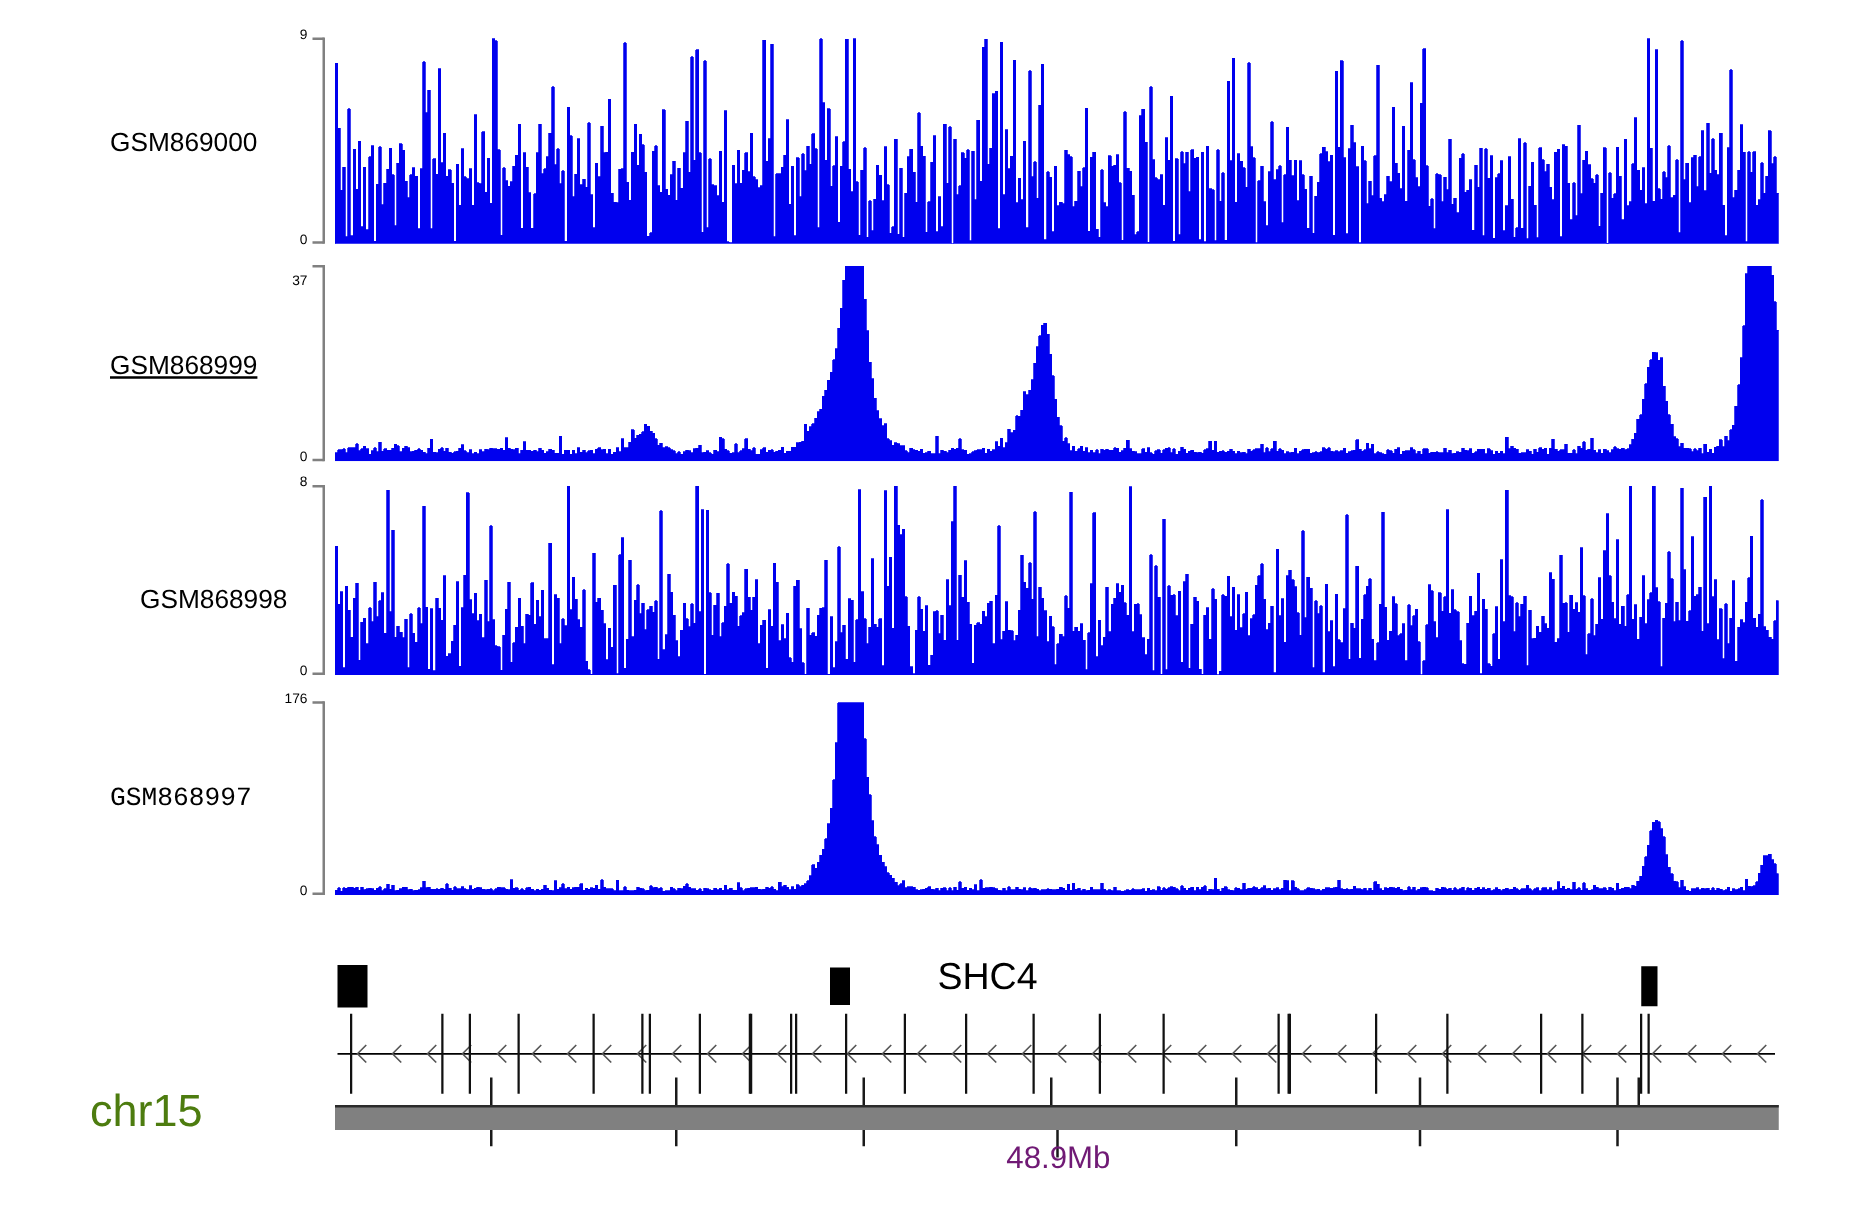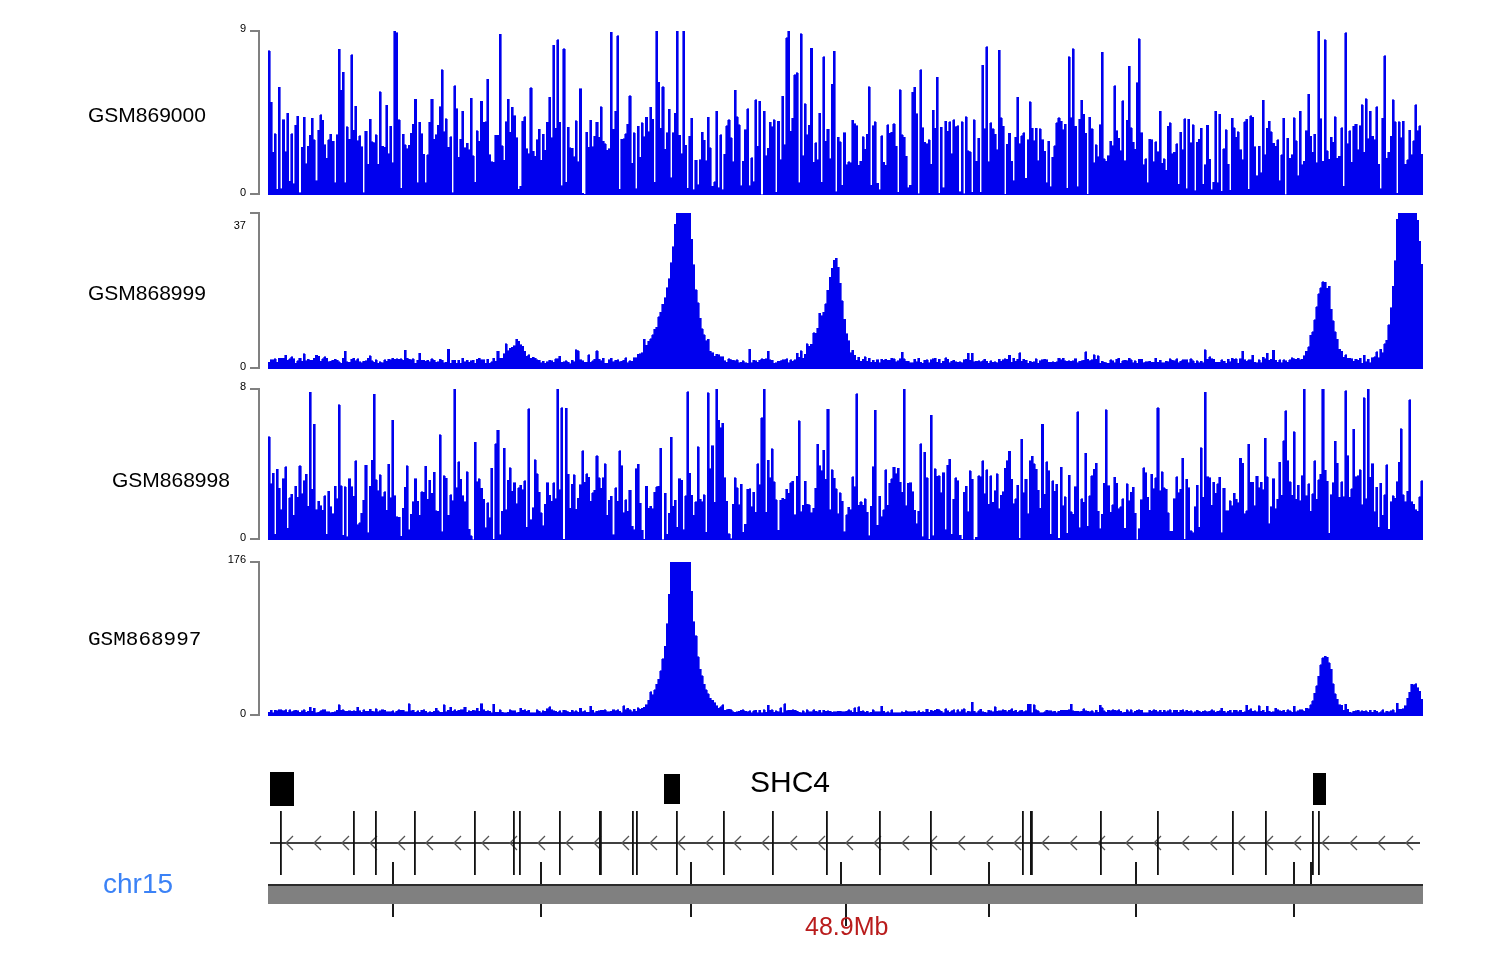--- a/index.html
+++ b/index.html
@@ -82,24 +82,23 @@
     position: absolute;
     left: 0;
     top: 862px;
     width: 1500px;
     height: 110px;
   }
   #chrom-label {
     position: absolute;
     left: 72px;
     top: 868px;
-    font-size: 28px;
-    color: #3b82f6;
-    white-space: nowrap;
-    margin-left: 31px;
+    font-size: 36px;
+    color: #4d7c0f;
+    white-space: nowrap;
   }
   #ideogram-bar {
     position: absolute;
     left: 268px;
     top: 22px;
     width: 1155px;
     height: 20px;
     background: #808080;
     border-top: 2px solid #2b2b2b;
     box-sizing: border-box;
@@ -110,21 +109,21 @@
     background: #1a1a1a;
   }
   .ruler-tick-bot {
     position: absolute;
     width: 2px;
     background: #1a1a1a;
   }
   #coord-label {
     position: absolute;
     font-size: 25px;
-    color: #b91c1c;
+    color: #701a75;
     white-space: nowrap;
   }
 </style>
 </head>
 <body>
 
 <div id="browser">
 
   <div id="tracks-container">
       <div class="track" style="top: 30px; height: 165px;">
@@ -134,21 +133,21 @@
         <div class="axis-tick" style="left: 250px; top: 163px;"></div>
         <div class="axis-max" style="left: 198px; width: 48px; top: -8px;">9</div>
         <div class="axis-min" style="left: 198px; width: 48px; top: 156px;">0</div>
         <div class="plot-area" style="left: 268px; top: 0px; width: 1155px; height: 165px;">
           <svg width="1155" height="165" shape-rendering="crispEdges">
             <path d="M 0 165 L 0.00 20.58 L 2.06 20.58 L 2.06 72.40 L 4.13 72.40 L 4.13 122.17 L 6.19 122.17 L 6.19 103.90 L 8.25 103.90 L 8.25 159.26 L 10.31 159.26 L 10.31 57.13 L 12.38 57.13 L 12.38 158.73 L 14.44 158.73 L 14.44 89.59 L 16.50 89.59 L 16.50 121.57 L 18.56 121.57 L 18.56 83.11 L 20.63 83.11 L 20.63 151.32 L 22.69 151.32 L 22.69 103.75 L 24.75 103.75 L 24.75 153.72 L 26.81 153.72 L 26.81 95.38 L 28.88 95.38 L 28.88 86.49 L 30.94 86.49 L 30.94 162.89 L 33.00 162.89 L 33.00 117.37 L 35.06 117.37 L 35.06 87.49 L 37.13 87.49 L 37.13 133.83 L 39.19 133.83 L 39.19 116.47 L 41.25 116.47 L 41.25 105.22 L 43.31 105.22 L 43.31 88.43 L 45.38 88.43 L 45.38 109.76 L 47.44 109.76 L 47.44 150.67 L 49.50 150.67 L 49.50 100.40 L 51.56 100.40 L 51.56 84.99 L 53.63 84.99 L 53.63 90.22 L 55.69 90.22 L 55.69 114.91 L 57.75 114.91 L 57.75 128.08 L 59.81 128.08 L 59.81 109.78 L 61.88 109.78 L 61.88 104.39 L 63.94 104.39 L 63.94 111.18 L 66.00 111.18 L 66.00 152.94 L 68.06 152.94 L 68.06 104.81 L 70.13 104.81 L 70.13 19.46 L 72.19 19.46 L 72.19 60.33 L 74.25 60.33 L 74.25 42.13 L 76.31 42.13 L 76.31 152.86 L 78.38 152.86 L 78.38 96.80 L 80.44 96.80 L 80.44 109.46 L 82.50 109.46 L 82.50 24.90 L 84.56 24.90 L 84.56 100.00 L 86.63 100.00 L 86.63 76.44 L 88.69 76.44 L 88.69 110.83 L 90.75 110.83 L 90.75 105.94 L 92.81 105.94 L 92.81 116.54 L 94.88 116.54 L 94.88 162.99 L 96.94 162.99 L 96.94 101.37 L 99.00 101.37 L 99.00 134.36 L 101.06 134.36 L 101.06 89.19 L 103.13 89.19 L 103.13 111.51 L 105.19 111.51 L 105.19 112.83 L 107.25 112.83 L 107.25 104.83 L 109.31 104.83 L 109.31 134.03 L 111.38 134.03 L 111.38 61.69 L 113.44 61.69 L 113.44 116.05 L 115.50 116.05 L 115.50 117.02 L 117.56 117.02 L 117.56 75.34 L 119.63 75.34 L 119.63 123.77 L 121.69 123.77 L 121.69 96.45 L 123.75 96.45 L 123.75 132.62 L 125.81 132.62 L 125.81 1.00 L 127.88 1.00 L 127.88 2.67 L 129.94 2.67 L 129.94 89.91 L 132.00 89.91 L 132.00 158.04 L 134.06 158.04 L 134.06 104.22 L 136.13 104.22 L 136.13 114.50 L 138.19 114.50 L 138.19 118.87 L 140.25 118.87 L 140.25 115.40 L 142.31 115.40 L 142.31 103.15 L 144.38 103.15 L 144.38 94.17 L 146.44 94.17 L 146.44 69.36 L 148.50 69.36 L 148.50 152.51 L 150.56 152.51 L 150.56 92.02 L 152.63 92.02 L 152.63 103.70 L 154.69 103.70 L 154.69 124.29 L 156.75 124.29 L 156.75 152.55 L 158.81 152.55 L 158.81 124.88 L 160.88 124.88 L 160.88 92.25 L 162.94 92.25 L 162.94 69.45 L 165.00 69.45 L 165.00 109.17 L 167.06 109.17 L 167.06 104.95 L 169.13 104.95 L 169.13 95.40 L 171.19 95.40 L 171.19 76.56 L 173.25 76.56 L 173.25 39.51 L 175.31 39.51 L 175.31 101.73 L 177.38 101.73 L 177.38 88.95 L 179.44 88.95 L 179.44 117.07 L 181.50 117.07 L 181.50 106.50 L 183.56 106.50 L 183.56 162.85 L 185.63 162.85 L 185.63 55.76 L 187.69 55.76 L 187.69 78.79 L 189.75 78.79 L 189.75 127.20 L 191.81 127.20 L 191.81 109.20 L 193.88 109.20 L 193.88 81.10 L 195.94 81.10 L 195.94 117.98 L 198.00 117.98 L 198.00 113.21 L 200.06 113.21 L 200.06 119.68 L 202.13 119.68 L 202.13 68.30 L 204.19 68.30 L 204.19 125.61 L 206.25 125.61 L 206.25 152.24 L 208.31 152.24 L 208.31 100.54 L 210.38 100.54 L 210.38 111.43 L 212.44 111.43 L 212.44 71.02 L 214.50 71.02 L 214.50 92.35 L 216.56 92.35 L 216.56 91.87 L 218.63 91.87 L 218.63 49.47 L 220.69 49.47 L 220.69 124.73 L 222.75 124.73 L 222.75 131.92 L 224.81 131.92 L 224.81 132.10 L 226.88 132.10 L 226.88 105.29 L 228.94 105.29 L 228.94 105.14 L 231.00 105.14 L 231.00 4.30 L 233.06 4.30 L 233.06 115.92 L 235.13 115.92 L 235.13 130.37 L 237.19 130.37 L 237.19 91.80 L 239.25 91.80 L 239.25 69.31 L 241.31 69.31 L 241.31 102.16 L 243.38 102.16 L 243.38 77.43 L 245.44 77.43 L 245.44 85.92 L 247.50 85.92 L 247.50 107.94 L 249.56 107.94 L 249.56 159.10 L 251.63 159.10 L 251.63 156.00 L 253.69 156.00 L 253.69 91.08 L 255.75 91.08 L 255.75 86.77 L 257.81 86.77 L 257.81 118.66 L 259.88 118.66 L 259.88 123.79 L 261.94 123.79 L 261.94 57.60 L 264.00 57.60 L 264.00 121.49 L 266.06 121.49 L 266.06 126.06 L 268.13 126.06 L 268.13 109.73 L 270.19 109.73 L 270.19 99.01 L 272.25 99.01 L 272.25 130.02 L 274.31 130.02 L 274.31 104.49 L 276.38 104.49 L 276.38 120.41 L 278.44 120.41 L 278.44 92.19 L 280.50 92.19 L 280.50 67.14 L 282.56 67.14 L 282.56 107.91 L 284.63 107.91 L 284.63 15.46 L 286.69 15.46 L 286.69 98.19 L 288.75 98.19 L 288.75 9.69 L 290.81 9.69 L 290.81 92.15 L 292.88 92.15 L 292.88 155.99 L 294.94 155.99 L 294.94 18.73 L 297.00 18.73 L 297.00 152.21 L 299.06 152.21 L 299.06 97.07 L 301.13 97.07 L 301.13 117.95 L 303.19 117.95 L 303.19 118.49 L 305.25 118.49 L 305.25 126.67 L 307.31 126.67 L 307.31 90.98 L 309.38 90.98 L 309.38 131.68 L 311.44 131.68 L 311.44 58.56 L 313.50 58.56 L 313.50 163.47 L 315.56 163.47 L 315.56 164.25 L 317.63 164.25 L 317.63 102.02 L 319.69 102.02 L 319.69 117.07 L 321.75 117.07 L 321.75 90.31 L 323.81 90.31 L 323.81 116.75 L 325.88 116.75 L 325.88 106.38 L 327.94 106.38 L 327.94 92.18 L 330.00 92.18 L 330.00 107.42 L 332.06 107.42 L 332.06 76.50 L 334.13 76.50 L 334.13 111.31 L 336.19 111.31 L 336.19 113.93 L 338.25 113.93 L 338.25 120.39 L 340.31 120.39 L 340.31 118.58 L 342.38 118.58 L 342.38 2.17 L 344.44 2.17 L 344.44 99.14 L 346.50 99.14 L 346.50 81.05 L 348.56 81.05 L 348.56 5.51 L 350.63 5.51 L 350.63 159.40 L 352.69 159.40 L 352.69 109.05 L 354.75 109.05 L 354.75 108.84 L 356.81 108.84 L 356.81 103.61 L 358.88 103.61 L 358.88 94.18 L 360.94 94.18 L 360.94 65.95 L 363.00 65.95 L 363.00 133.35 L 365.06 133.35 L 365.06 102.89 L 367.13 102.89 L 367.13 158.70 L 369.19 158.70 L 369.19 96.24 L 371.25 96.24 L 371.25 127.46 L 373.31 127.46 L 373.31 92.88 L 375.38 92.88 L 375.38 106.73 L 377.44 106.73 L 377.44 87.00 L 379.50 87.00 L 379.50 101.56 L 381.56 101.56 L 381.56 77.13 L 383.63 77.13 L 383.63 89.14 L 385.69 89.14 L 385.69 152.26 L 387.75 152.26 L 387.75 1.00 L 389.81 1.00 L 389.81 52.36 L 391.88 52.36 L 391.88 98.37 L 393.94 98.37 L 393.94 56.91 L 396.00 56.91 L 396.00 119.03 L 398.06 119.03 L 398.06 102.61 L 400.13 102.61 L 400.13 79.43 L 402.19 79.43 L 402.19 147.65 L 404.25 147.65 L 404.25 102.96 L 406.31 102.96 L 406.31 83.41 L 408.38 83.41 L 408.38 1.26 L 410.44 1.26 L 410.44 105.47 L 412.50 105.47 L 412.50 123.55 L 414.56 123.55 L 414.56 1.00 L 416.63 1.00 L 416.63 115.41 L 418.69 115.41 L 418.69 158.07 L 420.75 158.07 L 420.75 106.13 L 422.81 106.13 L 422.81 88.31 L 424.88 88.31 L 424.88 159.80 L 426.94 159.80 L 426.94 130.44 L 429.00 130.44 L 429.00 154.51 L 431.06 154.51 L 431.06 129.56 L 433.13 129.56 L 433.13 102.02 L 435.19 102.02 L 435.19 110.33 L 437.25 110.33 L 437.25 130.50 L 439.31 130.50 L 439.31 87.39 L 441.38 87.39 L 441.38 117.60 L 443.44 117.60 L 443.44 156.42 L 445.50 156.42 L 445.50 151.53 L 447.56 151.53 L 447.56 81.43 L 449.63 81.43 L 449.63 157.55 L 451.69 157.55 L 451.69 104.61 L 453.75 104.61 L 453.75 159.96 L 455.81 159.96 L 455.81 124.44 L 457.88 124.44 L 457.88 95.52 L 459.94 95.52 L 459.94 89.52 L 462.00 89.52 L 462.00 107.68 L 464.06 107.68 L 464.06 131.60 L 466.13 131.60 L 466.13 60.09 L 468.19 60.09 L 468.19 86.87 L 470.25 86.87 L 470.25 94.98 L 472.31 94.98 L 472.31 155.86 L 474.38 155.86 L 474.38 131.47 L 476.44 131.47 L 476.44 99.91 L 478.50 99.91 L 478.50 78.59 L 480.56 78.59 L 480.56 155.53 L 482.63 155.53 L 482.63 127.52 L 484.69 127.52 L 484.69 151.57 L 486.75 151.57 L 486.75 69.54 L 488.81 69.54 L 488.81 116.47 L 490.88 116.47 L 490.88 71.28 L 492.94 71.28 L 492.94 164.81 L 495.00 164.81 L 495.00 81.27 L 497.06 81.27 L 497.06 125.92 L 499.13 125.92 L 499.13 118.43 L 501.19 118.43 L 501.19 92.12 L 503.25 92.12 L 503.25 96.77 L 505.31 96.77 L 505.31 89.91 L 507.38 89.91 L 507.38 162.40 L 509.44 162.40 L 509.44 91.13 L 511.50 91.13 L 511.50 129.70 L 513.56 129.70 L 513.56 66.21 L 515.63 66.21 L 515.63 114.99 L 517.69 114.99 L 517.69 7.63 L 519.75 7.63 L 519.75 1.27 L 521.81 1.27 L 521.81 101.46 L 523.88 101.46 L 523.88 88.40 L 525.94 88.40 L 525.94 44.94 L 528.00 44.94 L 528.00 42.89 L 530.06 42.89 L 530.06 152.86 L 532.13 152.86 L 532.13 3.73 L 534.19 3.73 L 534.19 125.84 L 536.25 125.84 L 536.25 73.88 L 538.31 73.88 L 538.31 104.81 L 540.38 104.81 L 540.38 95.16 L 542.44 95.16 L 542.44 18.24 L 544.50 18.24 L 544.50 132.03 L 546.56 132.03 L 546.56 112.50 L 548.63 112.50 L 548.63 129.71 L 550.69 129.71 L 550.69 83.00 L 552.75 83.00 L 552.75 152.26 L 554.81 152.26 L 554.81 26.58 L 556.88 26.58 L 556.88 111.34 L 558.94 111.34 L 558.94 99.41 L 561.00 99.41 L 561.00 128.52 L 563.06 128.52 L 563.06 54.38 L 565.13 54.38 L 565.13 21.43 L 567.19 21.43 L 567.19 161.82 L 569.25 161.82 L 569.25 107.35 L 571.31 107.35 L 571.31 111.68 L 573.38 111.68 L 573.38 155.47 L 575.44 155.47 L 575.44 102.90 L 577.50 102.90 L 577.50 134.76 L 579.56 134.76 L 579.56 131.88 L 581.63 131.88 L 581.63 132.82 L 583.69 132.82 L 583.69 90.05 L 585.75 90.05 L 585.75 93.60 L 587.81 93.60 L 587.81 95.55 L 589.88 95.55 L 589.88 135.21 L 591.94 135.21 L 591.94 131.03 L 594.00 131.03 L 594.00 106.97 L 596.06 106.97 L 596.06 119.25 L 598.13 119.25 L 598.13 104.05 L 600.19 104.05 L 600.19 56.77 L 602.25 56.77 L 602.25 155.06 L 604.31 155.06 L 604.31 95.64 L 606.38 95.64 L 606.38 91.87 L 608.44 91.87 L 608.44 153.40 L 610.50 153.40 L 610.50 159.92 L 612.56 159.92 L 612.56 105.85 L 614.63 105.85 L 614.63 132.20 L 616.69 132.20 L 616.69 135.29 L 618.75 135.29 L 618.75 94.73 L 620.81 94.73 L 620.81 103.13 L 622.88 103.13 L 622.88 102.06 L 624.94 102.06 L 624.94 93.73 L 627.00 93.73 L 627.00 116.15 L 629.06 116.15 L 629.06 162.09 L 631.13 162.09 L 631.13 59.54 L 633.19 59.54 L 633.19 104.72 L 635.25 104.72 L 635.25 107.01 L 637.31 107.01 L 637.31 126.30 L 639.38 126.30 L 639.38 157.95 L 641.44 157.95 L 641.44 155.34 L 643.50 155.34 L 643.50 62.46 L 645.56 62.46 L 645.56 57.49 L 647.63 57.49 L 647.63 83.80 L 649.69 83.80 L 649.69 163.97 L 651.75 163.97 L 651.75 39.58 L 653.81 39.58 L 653.81 97.67 L 655.88 97.67 L 655.88 112.17 L 657.94 112.17 L 657.94 113.91 L 660.00 113.91 L 660.00 109.68 L 662.06 109.68 L 662.06 134.10 L 664.13 134.10 L 664.13 80.28 L 666.19 80.28 L 666.19 98.22 L 668.25 98.22 L 668.25 47.14 L 670.31 47.14 L 670.31 163.17 L 672.38 163.17 L 672.38 97.09 L 674.44 97.09 L 674.44 157.82 L 676.50 157.82 L 676.50 91.44 L 678.56 91.44 L 678.56 101.12 L 680.63 101.12 L 680.63 91.99 L 682.69 91.99 L 682.69 123.56 L 684.75 123.56 L 684.75 89.92 L 686.81 89.92 L 686.81 96.72 L 688.88 96.72 L 688.88 95.88 L 690.94 95.88 L 690.94 161.71 L 693.00 161.71 L 693.00 91.94 L 695.06 91.94 L 695.06 163.59 L 697.13 163.59 L 697.13 86.94 L 699.19 86.94 L 699.19 120.82 L 701.25 120.82 L 701.25 121.80 L 703.31 121.80 L 703.31 162.46 L 705.38 162.46 L 705.38 89.79 L 707.44 89.79 L 707.44 131.09 L 709.50 131.09 L 709.50 108.21 L 711.56 108.21 L 711.56 162.37 L 713.63 162.37 L 713.63 35.08 L 715.69 35.08 L 715.69 98.62 L 717.75 98.62 L 717.75 16.52 L 719.81 16.52 L 719.81 131.87 L 721.88 131.87 L 721.88 92.95 L 723.94 92.95 L 723.94 98.99 L 726.00 98.99 L 726.00 104.27 L 728.06 104.27 L 728.06 119.80 L 730.13 119.80 L 730.13 20.08 L 732.19 20.08 L 732.19 87.58 L 734.25 87.58 L 734.25 96.29 L 736.31 96.29 L 736.31 164.27 L 738.38 164.27 L 738.38 114.45 L 740.44 114.45 L 740.44 103.08 L 742.50 103.08 L 742.50 131.39 L 744.56 131.39 L 744.56 150.66 L 746.63 150.66 L 746.63 107.33 L 748.69 107.33 L 748.69 67.49 L 750.75 67.49 L 750.75 113.64 L 752.81 113.64 L 752.81 105.60 L 754.88 105.60 L 754.88 102.60 L 756.94 102.60 L 756.94 148.13 L 759.00 148.13 L 759.00 109.81 L 761.06 109.81 L 761.06 71.62 L 763.13 71.62 L 763.13 98.01 L 765.19 98.01 L 765.19 110.66 L 767.25 110.66 L 767.25 98.32 L 769.31 98.32 L 769.31 130.60 L 771.38 130.60 L 771.38 98.52 L 773.44 98.52 L 773.44 109.75 L 775.50 109.75 L 775.50 121.29 L 777.56 121.29 L 777.56 152.66 L 779.63 152.66 L 779.63 111.14 L 781.69 111.14 L 781.69 156.57 L 783.75 156.57 L 783.75 127.12 L 785.81 127.12 L 785.81 115.67 L 787.88 115.67 L 787.88 92.92 L 789.94 92.92 L 789.94 87.63 L 792.00 87.63 L 792.00 91.35 L 794.06 91.35 L 794.06 99.55 L 796.13 99.55 L 796.13 94.02 L 798.19 94.02 L 798.19 158.31 L 800.25 158.31 L 800.25 26.91 L 802.31 26.91 L 802.31 87.76 L 804.38 87.76 L 804.38 18.65 L 806.44 18.65 L 806.44 96.00 L 808.50 96.00 L 808.50 156.87 L 810.56 156.87 L 810.56 89.10 L 812.63 89.10 L 812.63 70.21 L 814.69 70.21 L 814.69 84.06 L 816.75 84.06 L 816.75 103.22 L 818.81 103.22 L 818.81 164.10 L 820.88 164.10 L 820.88 87.12 L 822.94 87.12 L 822.94 98.76 L 825.00 98.76 L 825.00 132.95 L 827.06 132.95 L 827.06 114.98 L 829.13 114.98 L 829.13 126.75 L 831.19 126.75 L 831.19 94.62 L 833.25 94.62 L 833.25 22.39 L 835.31 22.39 L 835.31 128.71 L 837.38 128.71 L 837.38 131.46 L 839.44 131.46 L 839.44 125.88 L 841.50 125.88 L 841.50 111.10 L 843.56 111.10 L 843.56 115.59 L 845.63 115.59 L 845.63 55.66 L 847.69 55.66 L 847.69 100.54 L 849.75 100.54 L 849.75 108.42 L 851.81 108.42 L 851.81 120.91 L 853.88 120.91 L 853.88 70.93 L 855.94 70.93 L 855.94 130.83 L 858.00 130.83 L 858.00 90.18 L 860.06 90.18 L 860.06 36.20 L 862.13 36.20 L 862.13 97.75 L 864.19 97.75 L 864.19 112.28 L 866.25 112.28 L 866.25 119.40 L 868.31 119.40 L 868.31 52.63 L 870.38 52.63 L 870.38 8.80 L 872.44 8.80 L 872.44 102.62 L 874.50 102.62 L 874.50 134.94 L 876.56 134.94 L 876.56 128.88 L 878.63 128.88 L 878.63 152.89 L 880.69 152.89 L 880.69 109.03 L 882.75 109.03 L 882.75 109.74 L 884.81 109.74 L 884.81 131.58 L 886.88 131.58 L 886.88 111.80 L 888.94 111.80 L 888.94 121.78 L 891.00 121.78 L 891.00 81.25 L 893.06 81.25 L 893.06 133.30 L 895.13 133.30 L 895.13 128.53 L 897.19 128.53 L 897.19 140.04 L 899.25 140.04 L 899.25 96.49 L 901.31 96.49 L 901.31 92.90 L 903.38 92.90 L 903.38 123.83 L 905.44 123.83 L 905.44 122.21 L 907.50 122.21 L 907.50 113.83 L 909.56 113.83 L 909.56 154.33 L 911.63 154.33 L 911.63 102.31 L 913.69 102.31 L 913.69 119.62 L 915.75 119.62 L 915.75 88.59 L 917.81 88.59 L 917.81 158.57 L 919.88 158.57 L 919.88 89.07 L 921.94 89.07 L 921.94 112.55 L 924.00 112.55 L 924.00 94.65 L 926.06 94.65 L 926.06 160.52 L 928.13 160.52 L 928.13 112.29 L 930.19 112.29 L 930.19 109.19 L 932.25 109.19 L 932.25 98.49 L 934.31 98.49 L 934.31 154.40 L 936.38 154.40 L 936.38 134.53 L 938.44 134.53 L 938.44 95.23 L 940.50 95.23 L 940.50 129.45 L 942.56 129.45 L 942.56 159.67 L 944.63 159.67 L 944.63 152.01 L 946.69 152.01 L 946.69 81.09 L 948.75 81.09 L 948.75 152.76 L 950.81 152.76 L 950.81 84.05 L 952.88 84.05 L 952.88 161.12 L 954.94 161.12 L 954.94 118.80 L 957.00 118.80 L 957.00 99.80 L 959.06 99.80 L 959.06 134.38 L 961.13 134.38 L 961.13 160.28 L 963.19 160.28 L 963.19 88.10 L 965.25 88.10 L 965.25 97.99 L 967.31 97.99 L 967.31 107.32 L 969.38 107.32 L 969.38 101.50 L 971.44 101.50 L 971.44 119.82 L 973.50 119.82 L 973.50 129.92 L 975.56 129.92 L 975.56 91.93 L 977.63 91.93 L 977.63 89.39 L 979.69 89.39 L 979.69 159.32 L 981.75 159.32 L 981.75 85.88 L 983.81 85.88 L 983.81 87.15 L 985.88 87.15 L 985.88 116.51 L 987.94 116.51 L 987.94 145.96 L 990.00 145.96 L 990.00 116.35 L 992.06 116.35 L 992.06 142.50 L 994.13 142.50 L 994.13 70.00 L 996.19 70.00 L 996.19 124.85 L 998.25 124.85 L 998.25 98.11 L 1000.31 98.11 L 1000.31 91.16 L 1002.38 91.16 L 1002.38 101.77 L 1004.44 101.77 L 1004.44 113.00 L 1006.50 113.00 L 1006.50 116.49 L 1008.56 116.49 L 1008.56 109.98 L 1010.63 109.98 L 1010.63 150.80 L 1012.69 150.80 L 1012.69 124.50 L 1014.75 124.50 L 1014.75 88.33 L 1016.81 88.33 L 1016.81 164.73 L 1018.88 164.73 L 1018.88 108.07 L 1020.94 108.07 L 1020.94 128.47 L 1023.00 128.47 L 1023.00 124.80 L 1025.06 124.80 L 1025.06 87.69 L 1027.13 87.69 L 1027.13 110.88 L 1029.19 110.88 L 1029.19 145.71 L 1031.25 145.71 L 1031.25 81.40 L 1033.31 81.40 L 1033.31 134.61 L 1035.38 134.61 L 1035.38 131.40 L 1037.44 131.40 L 1037.44 100.97 L 1039.50 100.97 L 1039.50 64.07 L 1041.56 64.07 L 1041.56 106.33 L 1043.63 106.33 L 1043.63 122.38 L 1045.69 122.38 L 1045.69 104.23 L 1047.75 104.23 L 1047.75 132.81 L 1049.81 132.81 L 1049.81 1.00 L 1051.88 1.00 L 1051.88 88.79 L 1053.94 88.79 L 1053.94 131.18 L 1056.00 131.18 L 1056.00 9.61 L 1058.06 9.61 L 1058.06 120.82 L 1060.13 120.82 L 1060.13 129.46 L 1062.19 129.46 L 1062.19 107.21 L 1064.25 107.21 L 1064.25 112.33 L 1066.31 112.33 L 1066.31 86.60 L 1068.38 86.60 L 1068.38 128.12 L 1070.44 128.12 L 1070.44 126.09 L 1072.50 126.09 L 1072.50 97.62 L 1074.56 97.62 L 1074.56 156.12 L 1076.63 156.12 L 1076.63 2.62 L 1078.69 2.62 L 1078.69 113.86 L 1080.75 113.86 L 1080.75 100.56 L 1082.81 100.56 L 1082.81 132.15 L 1084.88 132.15 L 1084.88 96.07 L 1086.94 96.07 L 1086.94 94.25 L 1089.00 94.25 L 1089.00 119.57 L 1091.06 119.57 L 1091.06 95.55 L 1093.13 95.55 L 1093.13 74.68 L 1095.19 74.68 L 1095.19 122.46 L 1097.25 122.46 L 1097.25 68.68 L 1099.31 68.68 L 1099.31 108.50 L 1101.38 108.50 L 1101.38 81.17 L 1103.44 81.17 L 1103.44 106.33 L 1105.50 106.33 L 1105.50 109.73 L 1107.56 109.73 L 1107.56 76.75 L 1109.63 76.75 L 1109.63 134.06 L 1111.69 134.06 L 1111.69 158.54 L 1113.75 158.54 L 1113.75 88.10 L 1115.81 88.10 L 1115.81 25.96 L 1117.88 25.96 L 1117.88 128.08 L 1119.94 128.08 L 1119.94 122.13 L 1122.00 122.13 L 1122.00 106.30 L 1124.06 106.30 L 1124.06 69.77 L 1126.13 69.77 L 1126.13 91.79 L 1128.19 91.79 L 1128.19 163.47 L 1130.25 163.47 L 1130.25 91.57 L 1132.31 91.57 L 1132.31 107.81 L 1134.38 107.81 L 1134.38 91.36 L 1136.44 91.36 L 1136.44 134.15 L 1138.50 134.15 L 1138.50 129.86 L 1140.56 129.86 L 1140.56 100.01 L 1142.63 100.01 L 1142.63 124.69 L 1144.69 124.69 L 1144.69 110.90 L 1146.75 110.90 L 1146.75 74.70 L 1148.81 74.70 L 1148.81 100.82 L 1150.88 100.82 L 1150.88 95.53 L 1152.94 95.53 L 1152.94 124.46 L 1155.00 124.46 L 1155 165 Z" fill="#0000ee" stroke="#0000ee" stroke-width="0.6"></path>
           </svg>
         </div>
       </div>
       <div class="track" style="top: 212px; height: 157px;">
-        <div class="track-label" style="top: 69px;">GSM868999</div>
+        <div class="track-label" style="top: 69px; text-decoration: underline;">GSM868999</div>
         <div class="axis-bracket" style="left: 258px; top: 0px; height: 157px;"></div>
         <div class="axis-tick" style="left: 250px; top: 0px;"></div>
         <div class="axis-tick" style="left: 250px; top: 155px;"></div>
         <div class="axis-max" style="left: 198px; width: 48px; top: -8px; margin-top: 15px;">37</div>
         <div class="axis-min" style="left: 198px; width: 48px; top: 148px;">0</div>
         <div class="plot-area" style="left: 268px; top: 0px; width: 1155px; height: 157px;">
           <svg width="1155" height="157" shape-rendering="crispEdges">
             <path d="M 0 157 L 0.00 150.19 L 2.06 150.19 L 2.06 147.85 L 4.13 147.85 L 4.13 147.65 L 6.19 147.65 L 6.19 146.93 L 8.25 146.93 L 8.25 150.12 L 10.31 150.12 L 10.31 146.33 L 12.38 146.33 L 12.38 146.39 L 14.44 146.39 L 14.44 146.32 L 16.50 146.32 L 16.50 143.09 L 18.56 143.09 L 18.56 148.45 L 20.63 148.45 L 20.63 146.97 L 22.69 146.97 L 22.69 144.89 L 24.75 144.89 L 24.75 146.86 L 26.81 146.86 L 26.81 151.35 L 28.88 151.35 L 28.88 148.70 L 30.94 148.70 L 30.94 146.29 L 33.00 146.29 L 33.00 149.44 L 35.06 149.44 L 35.06 141.71 L 37.13 141.71 L 37.13 148.99 L 39.19 148.99 L 39.19 147.04 L 41.25 147.04 L 41.25 148.28 L 43.31 148.28 L 43.31 148.22 L 45.38 148.22 L 45.38 146.45 L 47.44 146.45 L 47.44 143.27 L 49.50 143.27 L 49.50 144.44 L 51.56 144.44 L 51.56 149.31 L 53.63 149.31 L 53.63 146.63 L 55.69 146.63 L 55.69 144.86 L 57.75 144.86 L 57.75 146.30 L 59.81 146.30 L 59.81 149.55 L 61.88 149.55 L 61.88 149.07 L 63.94 149.07 L 63.94 148.34 L 66.00 148.34 L 66.00 147.10 L 68.06 147.10 L 68.06 148.30 L 70.13 148.30 L 70.13 149.69 L 72.19 149.69 L 72.19 151.04 L 74.25 151.04 L 74.25 146.46 L 76.31 146.46 L 76.31 139.26 L 78.38 139.26 L 78.38 149.71 L 80.44 149.71 L 80.44 150.23 L 82.50 150.23 L 82.50 147.37 L 84.56 147.37 L 84.56 146.24 L 86.63 146.24 L 86.63 148.92 L 88.69 148.92 L 88.69 146.78 L 90.75 146.78 L 90.75 149.94 L 92.81 149.94 L 92.81 150.68 L 94.88 150.68 L 94.88 149.43 L 96.94 149.43 L 96.94 148.80 L 99.00 148.80 L 99.00 146.46 L 101.06 146.46 L 101.06 143.72 L 103.13 143.72 L 103.13 148.69 L 105.19 148.69 L 105.19 150.17 L 107.25 150.17 L 107.25 147.69 L 109.31 147.69 L 109.31 151.13 L 111.38 151.13 L 111.38 149.99 L 113.44 149.99 L 113.44 150.94 L 115.50 150.94 L 115.50 147.84 L 117.56 147.84 L 117.56 149.31 L 119.63 149.31 L 119.63 147.20 L 121.69 147.20 L 121.69 147.63 L 123.75 147.63 L 123.75 146.42 L 125.81 146.42 L 125.81 147.19 L 127.88 147.19 L 127.88 146.98 L 129.94 146.98 L 129.94 147.45 L 132.00 147.45 L 132.00 146.64 L 134.06 146.64 L 134.06 148.17 L 136.13 148.17 L 136.13 138.18 L 138.19 138.18 L 138.19 146.43 L 140.25 146.43 L 140.25 147.28 L 142.31 147.28 L 142.31 147.85 L 144.38 147.85 L 144.38 146.63 L 146.44 146.63 L 146.44 151.10 L 148.50 151.10 L 148.50 148.29 L 150.56 148.29 L 150.56 141.40 L 152.63 141.40 L 152.63 148.38 L 154.69 148.38 L 154.69 148.14 L 156.75 148.14 L 156.75 149.12 L 158.81 149.12 L 158.81 148.11 L 160.88 148.11 L 160.88 149.54 L 162.94 149.54 L 162.94 146.56 L 165.00 146.56 L 165.00 148.35 L 167.06 148.35 L 167.06 150.46 L 169.13 150.46 L 169.13 149.55 L 171.19 149.55 L 171.19 147.34 L 173.25 147.34 L 173.25 148.33 L 175.31 148.33 L 175.31 150.57 L 177.38 150.57 L 177.38 150.45 L 179.44 150.45 L 179.44 137.10 L 181.50 137.10 L 181.50 151.45 L 183.56 151.45 L 183.56 148.17 L 185.63 148.17 L 185.63 148.30 L 187.69 148.30 L 187.69 151.38 L 189.75 151.38 L 189.75 148.00 L 191.81 148.00 L 191.81 151.06 L 193.88 151.06 L 193.88 146.21 L 195.94 146.21 L 195.94 149.95 L 198.00 149.95 L 198.00 148.38 L 200.06 148.38 L 200.06 150.02 L 202.13 150.02 L 202.13 148.68 L 204.19 148.68 L 204.19 148.04 L 206.25 148.04 L 206.25 151.10 L 208.31 151.10 L 208.31 147.36 L 210.38 147.36 L 210.38 146.31 L 212.44 146.31 L 212.44 147.81 L 214.50 147.81 L 214.50 147.54 L 216.56 147.54 L 216.56 151.03 L 218.63 151.03 L 218.63 147.26 L 220.69 147.26 L 220.69 151.29 L 222.75 151.29 L 222.75 149.74 L 224.81 149.74 L 224.81 146.27 L 226.88 146.27 L 226.88 149.44 L 228.94 149.44 L 228.94 139.09 L 231.00 139.09 L 231.00 146.32 L 233.06 146.32 L 233.06 146.33 L 235.13 146.33 L 235.13 141.62 L 237.19 141.62 L 237.19 131.70 L 239.25 131.70 L 239.25 138.78 L 241.31 138.78 L 241.31 136.31 L 243.38 136.31 L 243.38 135.34 L 245.44 135.34 L 245.44 133.56 L 247.50 133.56 L 247.50 127.48 L 249.56 127.48 L 249.56 129.18 L 251.63 129.18 L 251.63 132.93 L 253.69 132.93 L 253.69 134.42 L 255.75 134.42 L 255.75 139.09 L 257.81 139.09 L 257.81 144.16 L 259.88 144.16 L 259.88 142.76 L 261.94 142.76 L 261.94 146.00 L 264.00 146.00 L 264.00 145.22 L 266.06 145.22 L 266.06 146.00 L 268.13 146.00 L 268.13 147.81 L 270.19 147.81 L 270.19 148.42 L 272.25 148.42 L 272.25 150.88 L 274.31 150.88 L 274.31 149.41 L 276.38 149.41 L 276.38 151.34 L 278.44 151.34 L 278.44 149.59 L 280.50 149.59 L 280.50 148.18 L 282.56 148.18 L 282.56 148.78 L 284.63 148.78 L 284.63 150.15 L 286.69 150.15 L 286.69 146.99 L 288.75 146.99 L 288.75 146.77 L 290.81 146.77 L 290.81 144.11 L 292.88 144.11 L 292.88 150.00 L 294.94 150.00 L 294.94 149.73 L 297.00 149.73 L 297.00 148.75 L 299.06 148.75 L 299.06 150.19 L 301.13 150.19 L 301.13 151.52 L 303.19 151.52 L 303.19 148.32 L 305.25 148.32 L 305.25 149.54 L 307.31 149.54 L 307.31 137.92 L 309.38 137.92 L 309.38 138.86 L 311.44 138.86 L 311.44 147.54 L 313.50 147.54 L 313.50 148.72 L 315.56 148.72 L 315.56 150.48 L 317.63 150.48 L 317.63 150.18 L 319.69 150.18 L 319.69 142.84 L 321.75 142.84 L 321.75 150.02 L 323.81 150.02 L 323.81 148.74 L 325.88 148.74 L 325.88 147.08 L 327.94 147.08 L 327.94 138.80 L 330.00 138.80 L 330.00 147.35 L 332.06 147.35 L 332.06 148.62 L 334.13 148.62 L 334.13 146.20 L 336.19 146.20 L 336.19 151.20 L 338.25 151.20 L 338.25 151.41 L 340.31 151.41 L 340.31 147.92 L 342.38 147.92 L 342.38 146.14 L 344.44 146.14 L 344.44 149.83 L 346.50 149.83 L 346.50 148.06 L 348.56 148.06 L 348.56 147.60 L 350.63 147.60 L 350.63 149.60 L 352.69 149.60 L 352.69 149.03 L 354.75 149.03 L 354.75 148.38 L 356.81 148.38 L 356.81 145.90 L 358.88 145.90 L 358.88 150.69 L 360.94 150.69 L 360.94 148.95 L 363.00 148.95 L 363.00 149.11 L 365.06 149.11 L 365.06 145.86 L 367.13 145.86 L 367.13 145.87 L 369.19 145.87 L 369.19 142.32 L 371.25 142.32 L 371.25 141.83 L 373.31 141.83 L 373.31 140.90 L 375.38 140.90 L 375.38 127.39 L 377.44 127.39 L 377.44 133.05 L 379.50 133.05 L 379.50 129.46 L 381.56 129.46 L 381.56 126.96 L 383.63 126.96 L 383.63 122.52 L 385.69 122.52 L 385.69 117.38 L 387.75 117.38 L 387.75 115.22 L 389.81 115.22 L 389.81 104.98 L 391.88 104.98 L 391.88 100.10 L 393.94 100.10 L 393.94 92.20 L 396.00 92.20 L 396.00 85.93 L 398.06 85.93 L 398.06 75.84 L 400.13 75.84 L 400.13 66.91 L 402.19 66.91 L 402.19 50.59 L 404.25 50.59 L 404.25 34.56 L 406.31 34.56 L 406.31 12.32 L 408.38 12.32 L 408.38 1.00 L 410.44 1.00 L 410.44 1.00 L 412.50 1.00 L 412.50 1.00 L 414.56 1.00 L 414.56 1.00 L 416.63 1.00 L 416.63 1.00 L 418.69 1.00 L 418.69 1.00 L 420.75 1.00 L 420.75 1.00 L 422.81 1.00 L 422.81 27.40 L 424.88 27.40 L 424.88 52.65 L 426.94 52.65 L 426.94 77.62 L 429.00 77.62 L 429.00 90.93 L 431.06 90.93 L 431.06 106.45 L 433.13 106.45 L 433.13 116.64 L 435.19 116.64 L 435.19 122.96 L 437.25 122.96 L 437.25 128.67 L 439.31 128.67 L 439.31 127.14 L 441.38 127.14 L 441.38 139.05 L 443.44 139.05 L 443.44 140.79 L 445.50 140.79 L 445.50 144.06 L 447.56 144.06 L 447.56 142.31 L 449.63 142.31 L 449.63 142.96 L 451.69 142.96 L 451.69 144.54 L 453.75 144.54 L 453.75 144.51 L 455.81 144.51 L 455.81 148.53 L 457.88 148.53 L 457.88 150.18 L 459.94 150.18 L 459.94 146.51 L 462.00 146.51 L 462.00 147.71 L 464.06 147.71 L 464.06 148.00 L 466.13 148.00 L 466.13 148.85 L 468.19 148.85 L 468.19 147.57 L 470.25 147.57 L 470.25 150.62 L 472.31 150.62 L 472.31 150.29 L 474.38 150.29 L 474.38 148.81 L 476.44 148.81 L 476.44 150.93 L 478.50 150.93 L 478.50 151.10 L 480.56 151.10 L 480.56 137.08 L 482.63 137.08 L 482.63 150.80 L 484.69 150.80 L 484.69 148.34 L 486.75 148.34 L 486.75 148.89 L 488.81 148.89 L 488.81 150.29 L 490.88 150.29 L 490.88 148.25 L 492.94 148.25 L 492.94 146.54 L 495.00 146.54 L 495.00 147.20 L 497.06 147.20 L 497.06 146.66 L 499.13 146.66 L 499.13 139.00 L 501.19 139.00 L 501.19 147.74 L 503.25 147.74 L 503.25 148.02 L 505.31 148.02 L 505.31 151.21 L 507.38 151.21 L 507.38 150.94 L 509.44 150.94 L 509.44 149.45 L 511.50 149.45 L 511.50 148.51 L 513.56 148.51 L 513.56 147.83 L 515.63 147.83 L 515.63 147.97 L 517.69 147.97 L 517.69 146.56 L 519.75 146.56 L 519.75 150.74 L 521.81 150.74 L 521.81 147.59 L 523.88 147.59 L 523.88 149.11 L 525.94 149.11 L 525.94 147.92 L 528.00 147.92 L 528.00 141.34 L 530.06 141.34 L 530.06 145.19 L 532.13 145.19 L 532.13 138.68 L 534.19 138.68 L 534.19 146.11 L 536.25 146.11 L 536.25 142.17 L 538.31 142.17 L 538.31 131.56 L 540.38 131.56 L 540.38 134.14 L 542.44 134.14 L 542.44 132.21 L 544.50 132.21 L 544.50 120.64 L 546.56 120.64 L 546.56 121.18 L 548.63 121.18 L 548.63 116.01 L 550.69 116.01 L 550.69 101.27 L 552.75 101.27 L 552.75 103.74 L 554.81 103.74 L 554.81 100.03 L 556.88 100.03 L 556.88 91.60 L 558.94 91.60 L 558.94 78.47 L 561.00 78.47 L 561.00 65.26 L 563.06 65.26 L 563.06 56.40 L 565.13 56.40 L 565.13 48.31 L 567.19 48.31 L 567.19 46.43 L 569.25 46.43 L 569.25 55.32 L 571.31 55.32 L 571.31 71.20 L 573.38 71.20 L 573.38 88.77 L 575.44 88.77 L 575.44 107.29 L 577.50 107.29 L 577.50 121.91 L 579.56 121.91 L 579.56 128.73 L 581.63 128.73 L 581.63 140.89 L 583.69 140.89 L 583.69 138.04 L 585.75 138.04 L 585.75 143.18 L 587.81 143.18 L 587.81 148.44 L 589.88 148.44 L 589.88 145.03 L 591.94 145.03 L 591.94 149.11 L 594.00 149.11 L 594.00 147.15 L 596.06 147.15 L 596.06 144.98 L 598.13 144.98 L 598.13 149.16 L 600.19 149.16 L 600.19 146.25 L 602.25 146.25 L 602.25 150.25 L 604.31 150.25 L 604.31 148.35 L 606.38 148.35 L 606.38 150.28 L 608.44 150.28 L 608.44 147.69 L 610.50 147.69 L 610.50 150.88 L 612.56 150.88 L 612.56 147.35 L 614.63 147.35 L 614.63 148.01 L 616.69 148.01 L 616.69 147.33 L 618.75 147.33 L 618.75 148.20 L 620.81 148.20 L 620.81 148.16 L 622.88 148.16 L 622.88 146.26 L 624.94 146.26 L 624.94 146.57 L 627.00 146.57 L 627.00 149.74 L 629.06 149.74 L 629.06 148.67 L 631.13 148.67 L 631.13 146.60 L 633.19 146.60 L 633.19 140.37 L 635.25 140.37 L 635.25 146.93 L 637.31 146.93 L 637.31 149.13 L 639.38 149.13 L 639.38 149.32 L 641.44 149.32 L 641.44 150.92 L 643.50 150.92 L 643.50 150.81 L 645.56 150.81 L 645.56 147.19 L 647.63 147.19 L 647.63 149.90 L 649.69 149.90 L 649.69 146.30 L 651.75 146.30 L 651.75 150.21 L 653.81 150.21 L 653.81 151.48 L 655.88 151.48 L 655.88 148.45 L 657.94 148.45 L 657.94 147.97 L 660.00 147.97 L 660.00 150.71 L 662.06 150.71 L 662.06 147.63 L 664.13 147.63 L 664.13 146.69 L 666.19 146.69 L 666.19 146.13 L 668.25 146.13 L 668.25 150.25 L 670.31 150.25 L 670.31 147.07 L 672.38 147.07 L 672.38 151.42 L 674.44 151.42 L 674.44 149.11 L 676.50 149.11 L 676.50 145.70 L 678.56 145.70 L 678.56 147.23 L 680.63 147.23 L 680.63 150.54 L 682.69 150.54 L 682.69 149.00 L 684.75 149.00 L 684.75 148.03 L 686.81 148.03 L 686.81 149.65 L 688.88 149.65 L 688.88 150.29 L 690.94 150.29 L 690.94 149.70 L 693.00 149.70 L 693.00 150.71 L 695.06 150.71 L 695.06 147.69 L 697.13 147.69 L 697.13 147.16 L 699.19 147.16 L 699.19 141.19 L 701.25 141.19 L 701.25 148.13 L 703.31 148.13 L 703.31 141.06 L 705.38 141.06 L 705.38 149.82 L 707.44 149.82 L 707.44 149.11 L 709.50 149.11 L 709.50 148.64 L 711.56 148.64 L 711.56 149.63 L 713.63 149.63 L 713.63 148.87 L 715.69 148.87 L 715.69 147.49 L 717.75 147.49 L 717.75 149.17 L 719.81 149.17 L 719.81 151.03 L 721.88 151.03 L 721.88 148.89 L 723.94 148.89 L 723.94 150.17 L 726.00 150.17 L 726.00 149.97 L 728.06 149.97 L 728.06 150.96 L 730.13 150.96 L 730.13 147.45 L 732.19 147.45 L 732.19 149.08 L 734.25 149.08 L 734.25 147.60 L 736.31 147.60 L 736.31 146.87 L 738.38 146.87 L 738.38 147.02 L 740.44 147.02 L 740.44 143.43 L 742.50 143.43 L 742.50 150.00 L 744.56 150.00 L 744.56 146.18 L 746.63 146.18 L 746.63 149.40 L 748.69 149.40 L 748.69 147.15 L 750.75 147.15 L 750.75 140.88 L 752.81 140.88 L 752.81 149.05 L 754.88 149.05 L 754.88 147.15 L 756.94 147.15 L 756.94 148.15 L 759.00 148.15 L 759.00 151.10 L 761.06 151.10 L 761.06 149.35 L 763.13 149.35 L 763.13 150.02 L 765.19 150.02 L 765.19 149.85 L 767.25 149.85 L 767.25 146.70 L 769.31 146.70 L 769.31 151.08 L 771.38 151.08 L 771.38 148.83 L 773.44 148.83 L 773.44 147.66 L 775.50 147.66 L 775.50 147.24 L 777.56 147.24 L 777.56 147.50 L 779.63 147.50 L 779.63 150.40 L 781.69 150.40 L 781.69 150.05 L 783.75 150.05 L 783.75 149.58 L 785.81 149.58 L 785.81 150.14 L 787.88 150.14 L 787.88 149.54 L 789.94 149.54 L 789.94 146.18 L 792.00 146.18 L 792.00 147.52 L 794.06 147.52 L 794.06 146.37 L 796.13 146.37 L 796.13 148.92 L 798.19 148.92 L 798.19 149.25 L 800.25 149.25 L 800.25 148.78 L 802.31 148.78 L 802.31 149.31 L 804.38 149.31 L 804.38 148.56 L 806.44 148.56 L 806.44 146.69 L 808.50 146.69 L 808.50 150.67 L 810.56 150.67 L 810.56 149.22 L 812.63 149.22 L 812.63 148.65 L 814.69 148.65 L 814.69 148.20 L 816.75 148.20 L 816.75 139.67 L 818.81 139.67 L 818.81 147.38 L 820.88 147.38 L 820.88 148.80 L 822.94 148.80 L 822.94 147.69 L 825.00 147.69 L 825.00 142.54 L 827.06 142.54 L 827.06 147.08 L 829.13 147.08 L 829.13 143.51 L 831.19 143.51 L 831.19 151.17 L 833.25 151.17 L 833.25 149.32 L 835.31 149.32 L 835.31 150.32 L 837.38 150.32 L 837.38 150.96 L 839.44 150.96 L 839.44 151.29 L 841.50 151.29 L 841.50 147.99 L 843.56 147.99 L 843.56 148.55 L 845.63 148.55 L 845.63 150.64 L 847.69 150.64 L 847.69 147.42 L 849.75 147.42 L 849.75 146.28 L 851.81 146.28 L 851.81 151.38 L 853.88 151.38 L 853.88 148.83 L 855.94 148.83 L 855.94 148.49 L 858.00 148.49 L 858.00 148.59 L 860.06 148.59 L 860.06 146.39 L 862.13 146.39 L 862.13 147.78 L 864.19 147.78 L 864.19 150.91 L 866.25 150.91 L 866.25 148.84 L 868.31 148.84 L 868.31 151.39 L 870.38 151.39 L 870.38 147.16 L 872.44 147.16 L 872.44 147.19 L 874.50 147.19 L 874.50 150.67 L 876.56 150.67 L 876.56 149.86 L 878.63 149.86 L 878.63 149.79 L 880.69 149.79 L 880.69 149.31 L 882.75 149.31 L 882.75 150.37 L 884.81 150.37 L 884.81 150.30 L 886.88 150.30 L 886.88 146.42 L 888.94 146.42 L 888.94 150.23 L 891.00 150.23 L 891.00 148.23 L 893.06 148.23 L 893.06 150.98 L 895.13 150.98 L 895.13 150.78 L 897.19 150.78 L 897.19 149.29 L 899.25 149.29 L 899.25 149.88 L 901.31 149.88 L 901.31 146.79 L 903.38 146.79 L 903.38 148.22 L 905.44 148.22 L 905.44 148.57 L 907.50 148.57 L 907.50 146.90 L 909.56 146.90 L 909.56 150.61 L 911.63 150.61 L 911.63 149.20 L 913.69 149.20 L 913.69 147.53 L 915.75 147.53 L 915.75 147.58 L 917.81 147.58 L 917.81 147.56 L 919.88 147.56 L 919.88 150.86 L 921.94 150.86 L 921.94 146.90 L 924.00 146.90 L 924.00 148.59 L 926.06 148.59 L 926.06 151.28 L 928.13 151.28 L 928.13 148.90 L 930.19 148.90 L 930.19 150.54 L 932.25 150.54 L 932.25 149.17 L 934.31 149.17 L 934.31 150.82 L 936.38 150.82 L 936.38 137.74 L 938.44 137.74 L 938.44 147.01 L 940.50 147.01 L 940.50 144.99 L 942.56 144.99 L 942.56 146.55 L 944.63 146.55 L 944.63 147.42 L 946.69 147.42 L 946.69 150.40 L 948.75 150.40 L 948.75 150.09 L 950.81 150.09 L 950.81 150.38 L 952.88 150.38 L 952.88 147.82 L 954.94 147.82 L 954.94 149.04 L 957.00 149.04 L 957.00 151.27 L 959.06 151.27 L 959.06 147.28 L 961.13 147.28 L 961.13 149.96 L 963.19 149.96 L 963.19 146.05 L 965.25 146.05 L 965.25 147.40 L 967.31 147.40 L 967.31 146.55 L 969.38 146.55 L 969.38 151.22 L 971.44 151.22 L 971.44 146.58 L 973.50 146.58 L 973.50 139.23 L 975.56 139.23 L 975.56 147.52 L 977.63 147.52 L 977.63 149.12 L 979.69 149.12 L 979.69 147.68 L 981.75 147.68 L 981.75 147.91 L 983.81 147.91 L 983.81 143.25 L 985.88 143.25 L 985.88 150.48 L 987.94 150.48 L 987.94 150.50 L 990.00 150.50 L 990.00 147.70 L 992.06 147.70 L 992.06 150.83 L 994.13 150.83 L 994.13 145.17 L 996.19 145.17 L 996.19 146.77 L 998.25 146.77 L 998.25 141.38 L 1000.31 141.38 L 1000.31 148.29 L 1002.38 148.29 L 1002.38 147.24 L 1004.44 147.24 L 1004.44 138.47 L 1006.50 138.47 L 1006.50 148.08 L 1008.56 148.08 L 1008.56 150.25 L 1010.63 150.25 L 1010.63 147.83 L 1012.69 147.83 L 1012.69 150.75 L 1014.75 150.75 L 1014.75 147.50 L 1016.81 147.50 L 1016.81 148.68 L 1018.88 148.68 L 1018.88 150.00 L 1020.94 150.00 L 1020.94 147.60 L 1023.00 147.60 L 1023.00 145.53 L 1025.06 145.53 L 1025.06 146.97 L 1027.13 146.97 L 1027.13 147.23 L 1029.19 147.23 L 1029.19 146.49 L 1031.25 146.49 L 1031.25 147.91 L 1033.31 147.91 L 1033.31 147.17 L 1035.38 147.17 L 1035.38 143.89 L 1037.44 143.89 L 1037.44 139.47 L 1039.50 139.47 L 1039.50 134.77 L 1041.56 134.77 L 1041.56 123.49 L 1043.63 123.49 L 1043.63 119.64 L 1045.69 119.64 L 1045.69 107.56 L 1047.75 107.56 L 1047.75 94.92 L 1049.81 94.92 L 1049.81 81.62 L 1051.88 81.62 L 1051.88 75.93 L 1053.94 75.93 L 1053.94 69.81 L 1056.00 69.81 L 1056.00 70.13 L 1058.06 70.13 L 1058.06 76.14 L 1060.13 76.14 L 1060.13 74.11 L 1062.19 74.11 L 1062.19 97.03 L 1064.25 97.03 L 1064.25 108.84 L 1066.31 108.84 L 1066.31 119.68 L 1068.38 119.68 L 1068.38 127.34 L 1070.44 127.34 L 1070.44 137.23 L 1072.50 137.23 L 1072.50 139.15 L 1074.56 139.15 L 1074.56 145.38 L 1076.63 145.38 L 1076.63 142.73 L 1078.69 142.73 L 1078.69 146.49 L 1080.75 146.49 L 1080.75 146.40 L 1082.81 146.40 L 1082.81 146.98 L 1084.88 146.98 L 1084.88 149.48 L 1086.94 149.48 L 1086.94 147.12 L 1089.00 147.12 L 1089.00 148.43 L 1091.06 148.43 L 1091.06 146.45 L 1093.13 146.45 L 1093.13 151.00 L 1095.19 151.00 L 1095.19 143.41 L 1097.25 143.41 L 1097.25 149.90 L 1099.31 149.90 L 1099.31 147.47 L 1101.38 147.47 L 1101.38 150.53 L 1103.44 150.53 L 1103.44 145.63 L 1105.50 145.63 L 1105.50 144.90 L 1107.56 144.90 L 1107.56 139.79 L 1109.63 139.79 L 1109.63 145.58 L 1111.69 145.58 L 1111.69 137.07 L 1113.75 137.07 L 1113.75 140.55 L 1115.81 140.55 L 1115.81 131.63 L 1117.88 131.63 L 1117.88 128.00 L 1119.94 128.00 L 1119.94 112.88 L 1122.00 112.88 L 1122.00 95.67 L 1124.06 95.67 L 1124.06 74.03 L 1126.13 74.03 L 1126.13 48.57 L 1128.19 48.57 L 1128.19 7.19 L 1130.25 7.19 L 1130.25 1.00 L 1132.31 1.00 L 1132.31 1.00 L 1134.38 1.00 L 1134.38 1.00 L 1136.44 1.00 L 1136.44 1.00 L 1138.50 1.00 L 1138.50 1.00 L 1140.56 1.00 L 1140.56 1.00 L 1142.63 1.00 L 1142.63 1.00 L 1144.69 1.00 L 1144.69 1.00 L 1146.75 1.00 L 1146.75 1.00 L 1148.81 1.00 L 1148.81 8.32 L 1150.88 8.32 L 1150.88 29.43 L 1152.94 29.43 L 1152.94 52.37 L 1155.00 52.37 L 1155 157 Z" fill="#0000ee" stroke="#0000ee" stroke-width="0.6"></path>
           </svg>
         </div>

